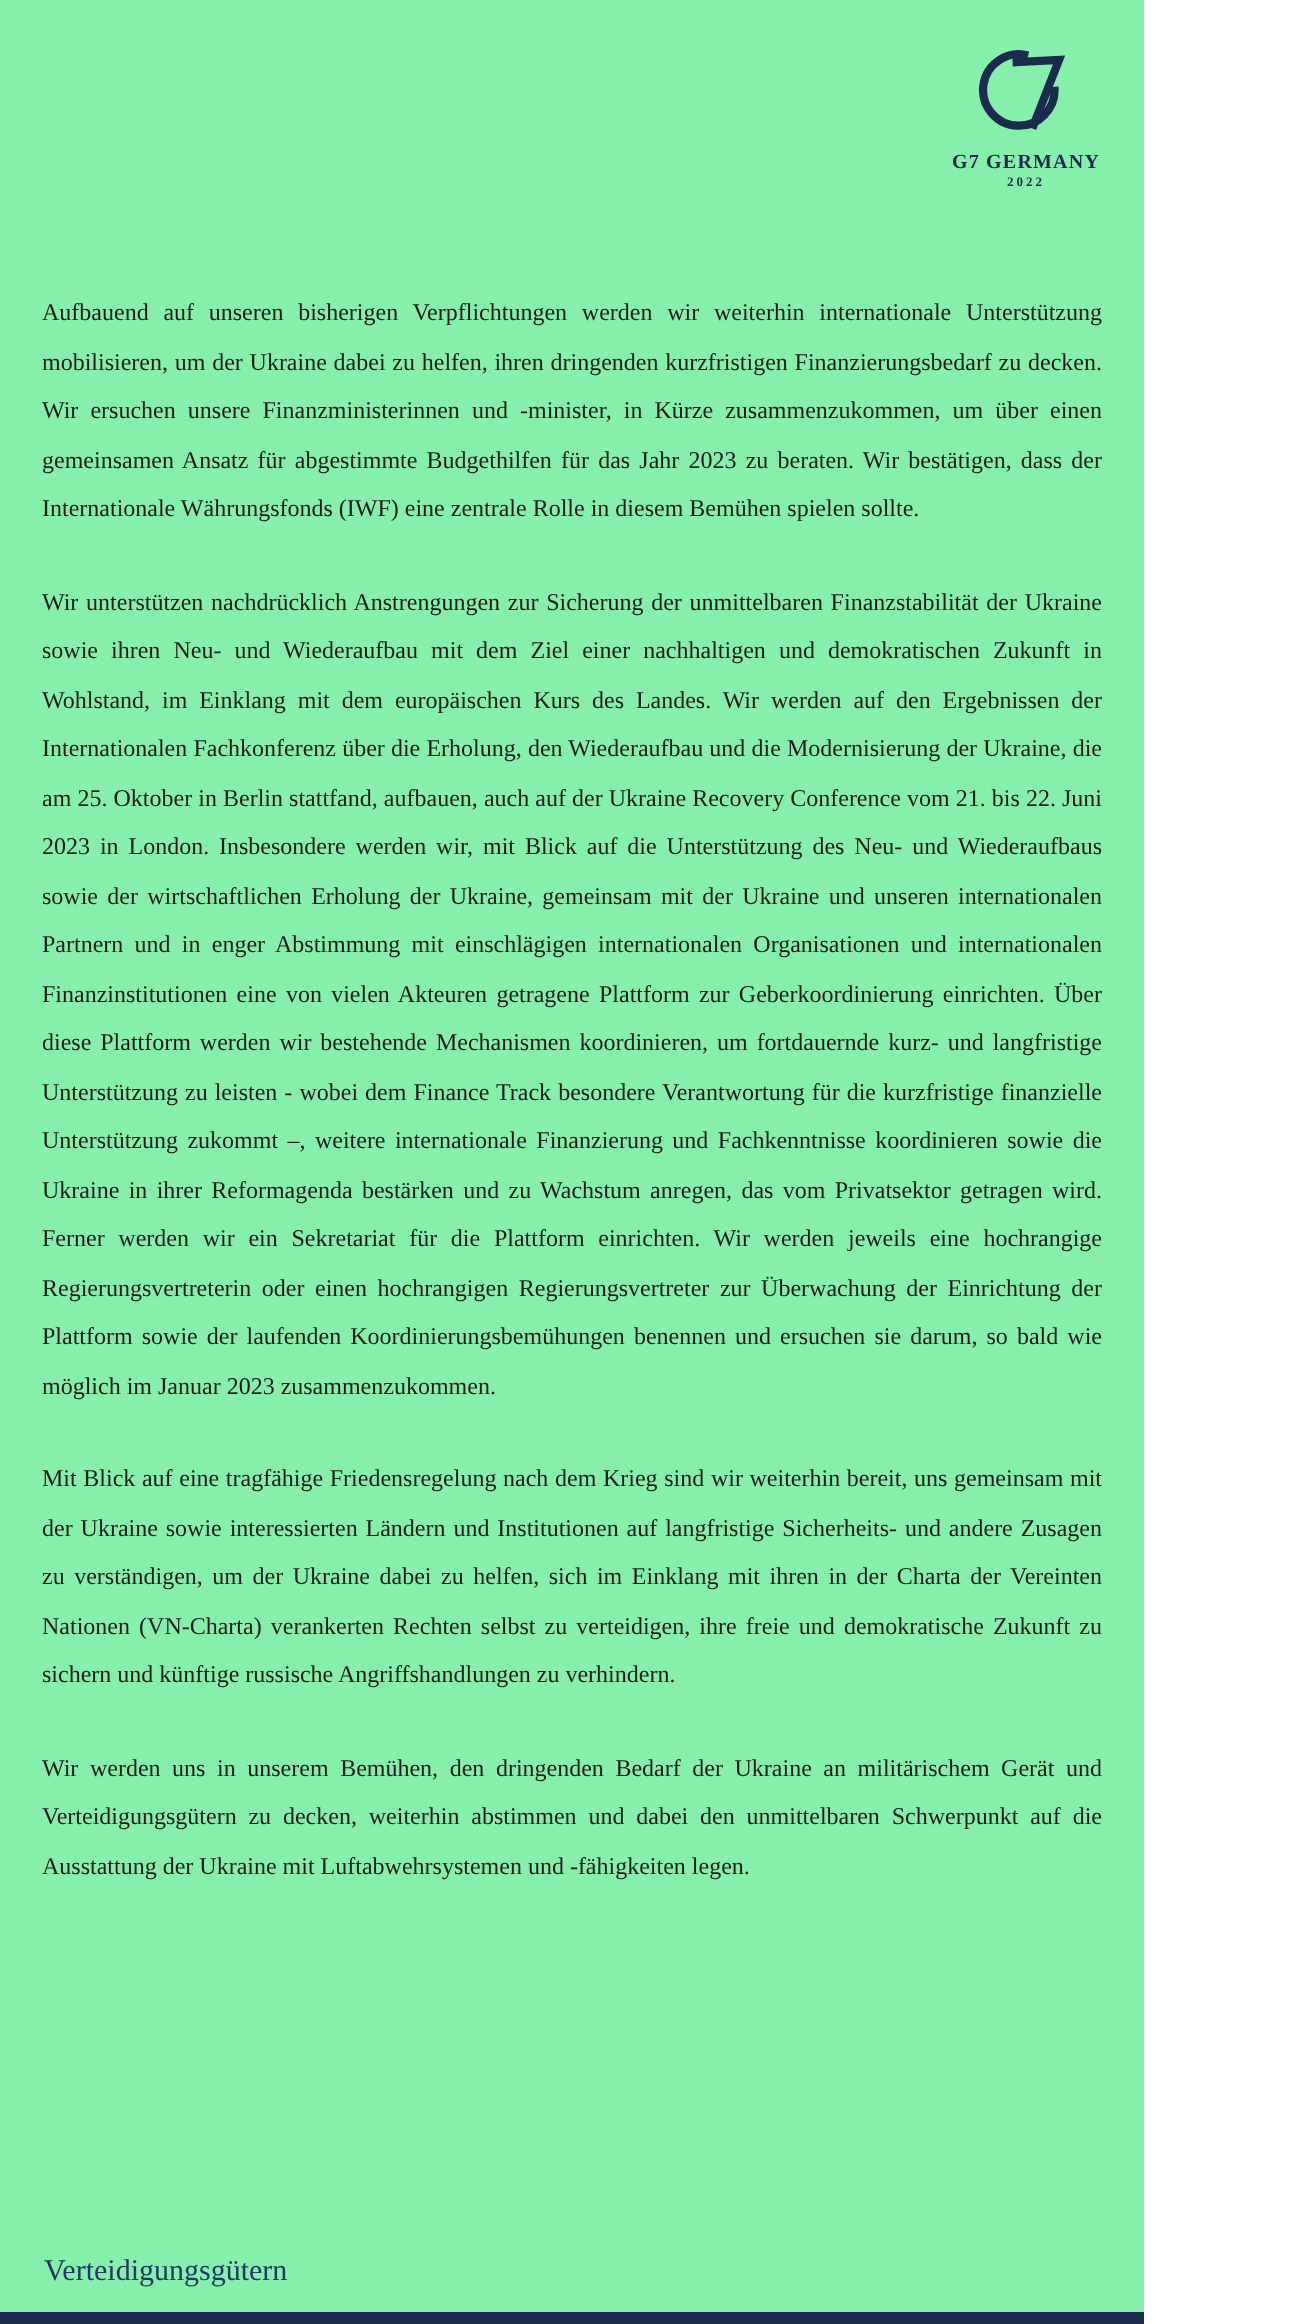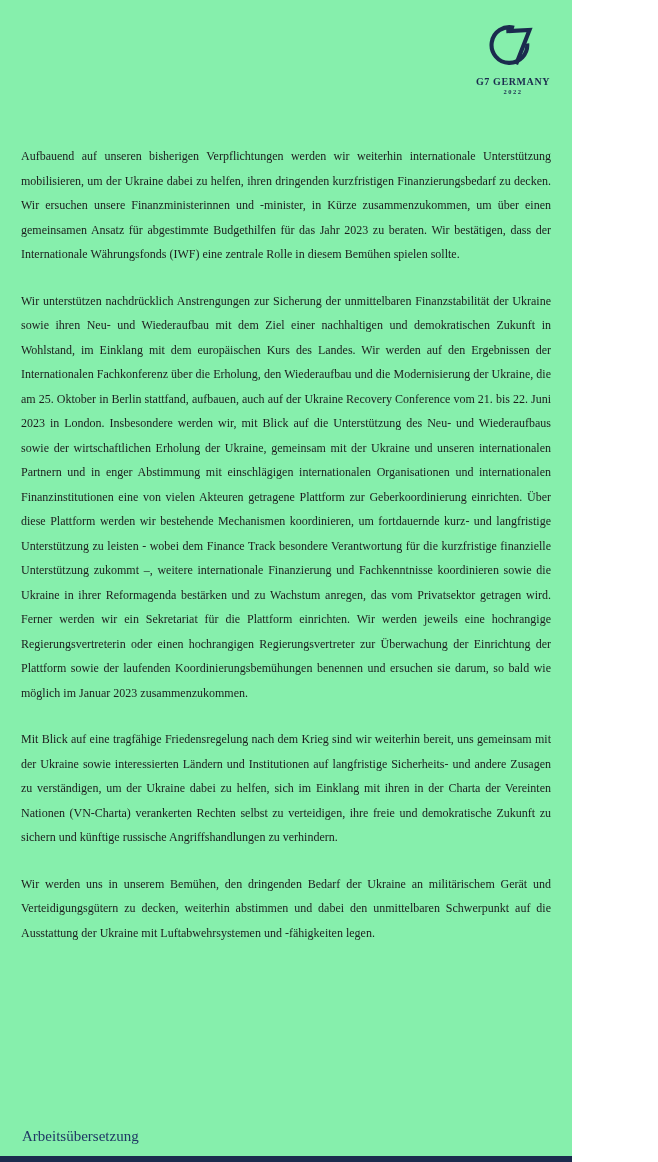--- a/index.html
+++ b/index.html
@@ -104,18 +104,18 @@
   </div>
 
   <div class="body-text">
     <p>Aufbauend auf unseren bisherigen Verpflichtungen werden wir weiterhin internationale Unterstützung mobilisieren, um der Ukraine dabei zu helfen, ihren dringenden kurzfristigen Finanzierungsbedarf zu decken. Wir ersuchen unsere Finanzministerinnen und -minister, in Kürze zusammenzukommen, um über einen gemeinsamen Ansatz für abgestimmte Budgethilfen für das Jahr 2023 zu beraten. Wir bestätigen, dass der Internationale Währungsfonds (IWF) eine zentrale Rolle in diesem Bemühen spielen sollte.</p>
     <p>Wir unterstützen nachdrücklich Anstrengungen zur Sicherung der unmittelbaren Finanzstabilität der Ukraine sowie ihren Neu- und Wiederaufbau mit dem Ziel einer nachhaltigen und demokratischen Zukunft in Wohlstand, im Einklang mit dem europäischen Kurs des Landes. Wir werden auf den Ergebnissen der Internationalen Fachkonferenz über die Erholung, den Wiederaufbau und die Modernisierung der Ukraine, die am 25. Oktober in Berlin stattfand, aufbauen, auch auf der Ukraine Recovery Conference vom 21. bis 22. Juni 2023 in London. Insbesondere werden wir, mit Blick auf die Unterstützung des Neu- und Wiederaufbaus sowie der wirtschaftlichen Erholung der Ukraine, gemeinsam mit der Ukraine und unseren internationalen Partnern und in enger Abstimmung mit einschlägigen internationalen Organisationen und internationalen Finanzinstitutionen eine von vielen Akteuren getragene Plattform zur Geberkoordinierung einrichten. Über diese Plattform werden wir bestehende Mechanismen koordinieren, um fortdauernde kurz- und langfristige Unterstützung zu leisten - wobei dem Finance Track besondere Verantwortung für die kurzfristige finanzielle Unterstützung zukommt –, weitere internationale Finanzierung und Fachkenntnisse koordinieren sowie die Ukraine in ihrer Reformagenda bestärken und zu Wachstum anregen, das vom Privatsektor getragen wird. Ferner werden wir ein Sekretariat für die Plattform einrichten. Wir werden jeweils eine hochrangige Regierungsvertreterin oder einen hochrangigen Regierungsvertreter zur Überwachung der Einrichtung der Plattform sowie der laufenden Koordinierungsbemühungen benennen und ersuchen sie darum, so bald wie möglich im Januar 2023 zusammenzukommen.</p>
     <p>Mit Blick auf eine tragfähige Friedensregelung nach dem Krieg sind wir weiterhin bereit, uns gemeinsam mit der Ukraine sowie interessierten Ländern und Institutionen auf langfristige Sicherheits- und andere Zusagen zu verständigen, um der Ukraine dabei zu helfen, sich im Einklang mit ihren in der Charta der Vereinten Nationen (VN-Charta) verankerten Rechten selbst zu verteidigen, ihre freie und demokratische Zukunft zu sichern und künftige russische Angriffshandlungen zu verhindern.</p>
     <p>Wir werden uns in unserem Bemühen, den dringenden Bedarf der Ukraine an militärischem Gerät und Verteidigungsgütern zu decken, weiterhin abstimmen und dabei den unmittelbaren Schwerpunkt auf die Ausstattung der Ukraine mit Luftabwehrsystemen und -fähigkeiten legen.</p>
   </div>
 
   <div class="footer">
-    <span class="footer-left">Arbeitsübersetzung</span>
+    <span class="footer-left">Verteidigungsgütern</span>
   </div>
 
   <div class="bottom-bar"></div>
 
 </div>
 
 </body></html>

